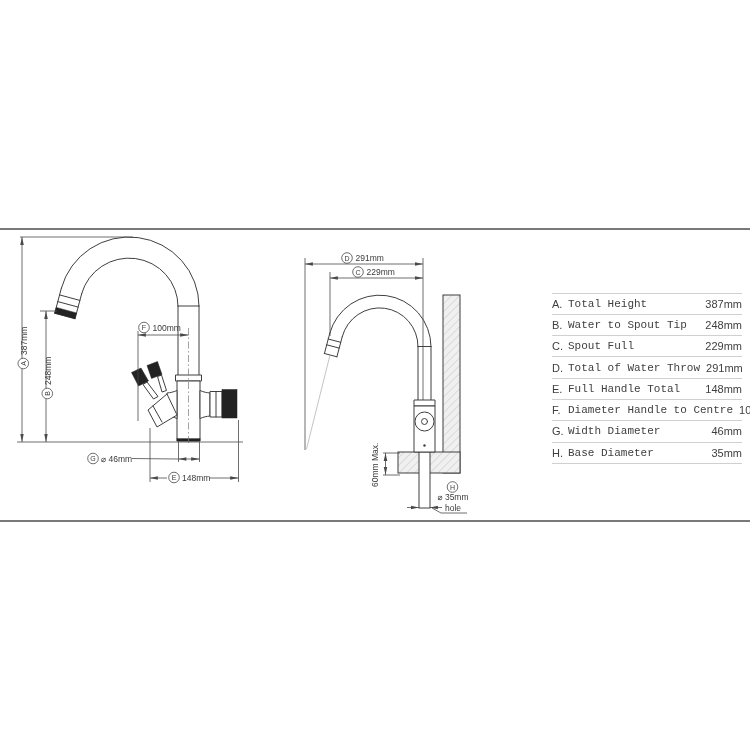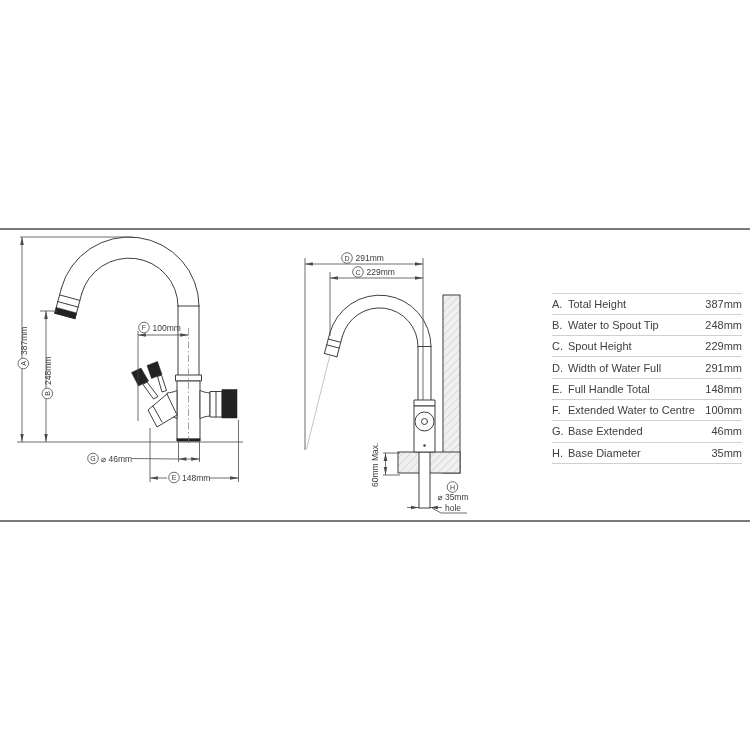--- a/index.html
+++ b/index.html
@@ -17,21 +17,21 @@
   .dimtxt{font-family:"Liberation Sans",sans-serif;font-size:8.5px;fill:#3a3a3a;}
   .cltxt{font-family:"Liberation Sans",sans-serif;font-size:7px;fill:#3a3a3a;text-anchor:middle;}
   .lcirc{fill:#ffffff;stroke:#4a4a4a;stroke-width:.8;}
   .border-line{stroke:#4c4c4c;stroke-width:1.6;}
 
   
   .spec-table{position:absolute;left:552px;top:292.5px;width:190px;
               border-bottom:1px solid #d0d0d0;color:#3e3e3e;font-size:11px;}
   .spec-row{display:flex;align-items:center;height:20.3px;border-top:1px solid #d0d0d0;}
   .spec-key{width:16px;flex:0 0 auto;}
-  .spec-label{flex:1 1 auto;padding-right:6px;white-space:nowrap;}
+  .spec-label{flex:1 1 auto;padding-right:6px;white-space:nowrap;font-family:Liberation Mono, monospace;}
   .spec-value{flex:0 0 auto;text-align:right;}
 </style>
 </head>
 <body>
 
 <div class="page">
 
   <svg class="drawing-svg" viewBox="0 228 750 294">
     <defs>
       <marker id="mE" markerWidth="9" markerHeight="6" refX="8.4" refY="3" orient="auto" markerUnits="userSpaceOnUse">
@@ -213,45 +213,45 @@
     </div>
 
     <div class="spec-row">
       <span class="spec-key">B.</span>
       <span class="spec-label">Water to Spout Tip</span>
       <span class="spec-value">248mm</span>
     </div>
 
     <div class="spec-row">
       <span class="spec-key">C.</span>
-      <span class="spec-label">Spout Height</span>
+      <span class="spec-label">Spout Full</span>
       <span class="spec-value">229mm</span>
     </div>
 
     <div class="spec-row">
       <span class="spec-key">D.</span>
-      <span class="spec-label">Width of Water Full</span>
+      <span class="spec-label">Total of Water Throw</span>
       <span class="spec-value">291mm</span>
     </div>
 
     <div class="spec-row">
       <span class="spec-key">E.</span>
       <span class="spec-label">Full Handle Total</span>
       <span class="spec-value">148mm</span>
     </div>
 
     <div class="spec-row">
       <span class="spec-key">F.</span>
-      <span class="spec-label">Extended Water to Centre</span>
+      <span class="spec-label">Diameter Handle to Centre</span>
       <span class="spec-value">100mm</span>
     </div>
 
     <div class="spec-row">
       <span class="spec-key">G.</span>
-      <span class="spec-label">Base Extended</span>
+      <span class="spec-label">Width Diameter</span>
       <span class="spec-value">46mm</span>
     </div>
 
     <div class="spec-row">
       <span class="spec-key">H.</span>
       <span class="spec-label">Base Diameter</span>
       <span class="spec-value">35mm</span>
     </div>
   </div>
 

